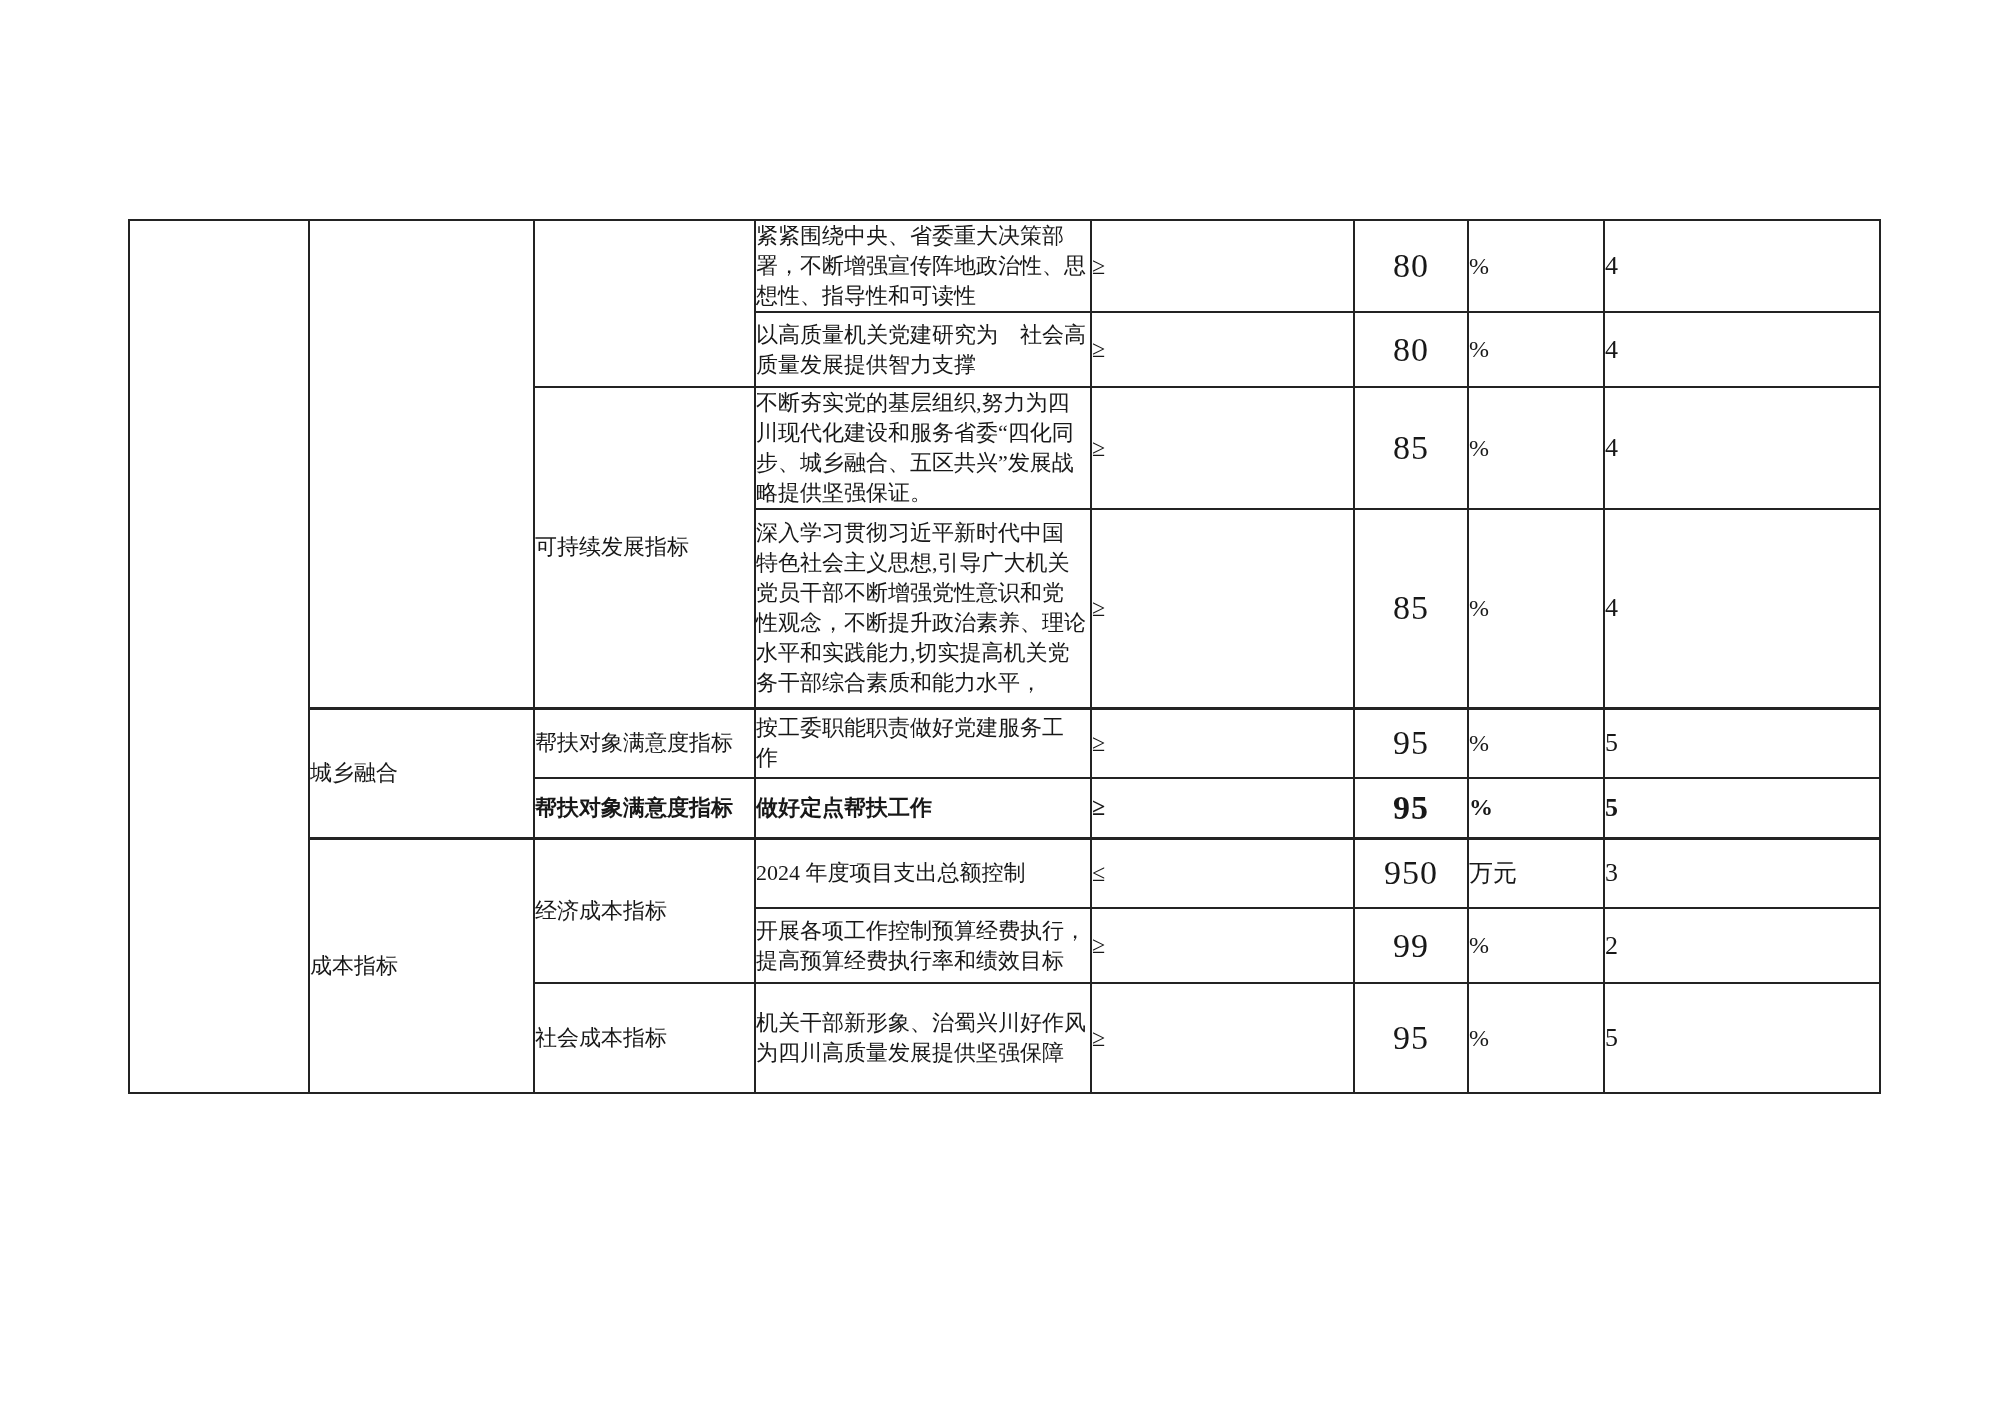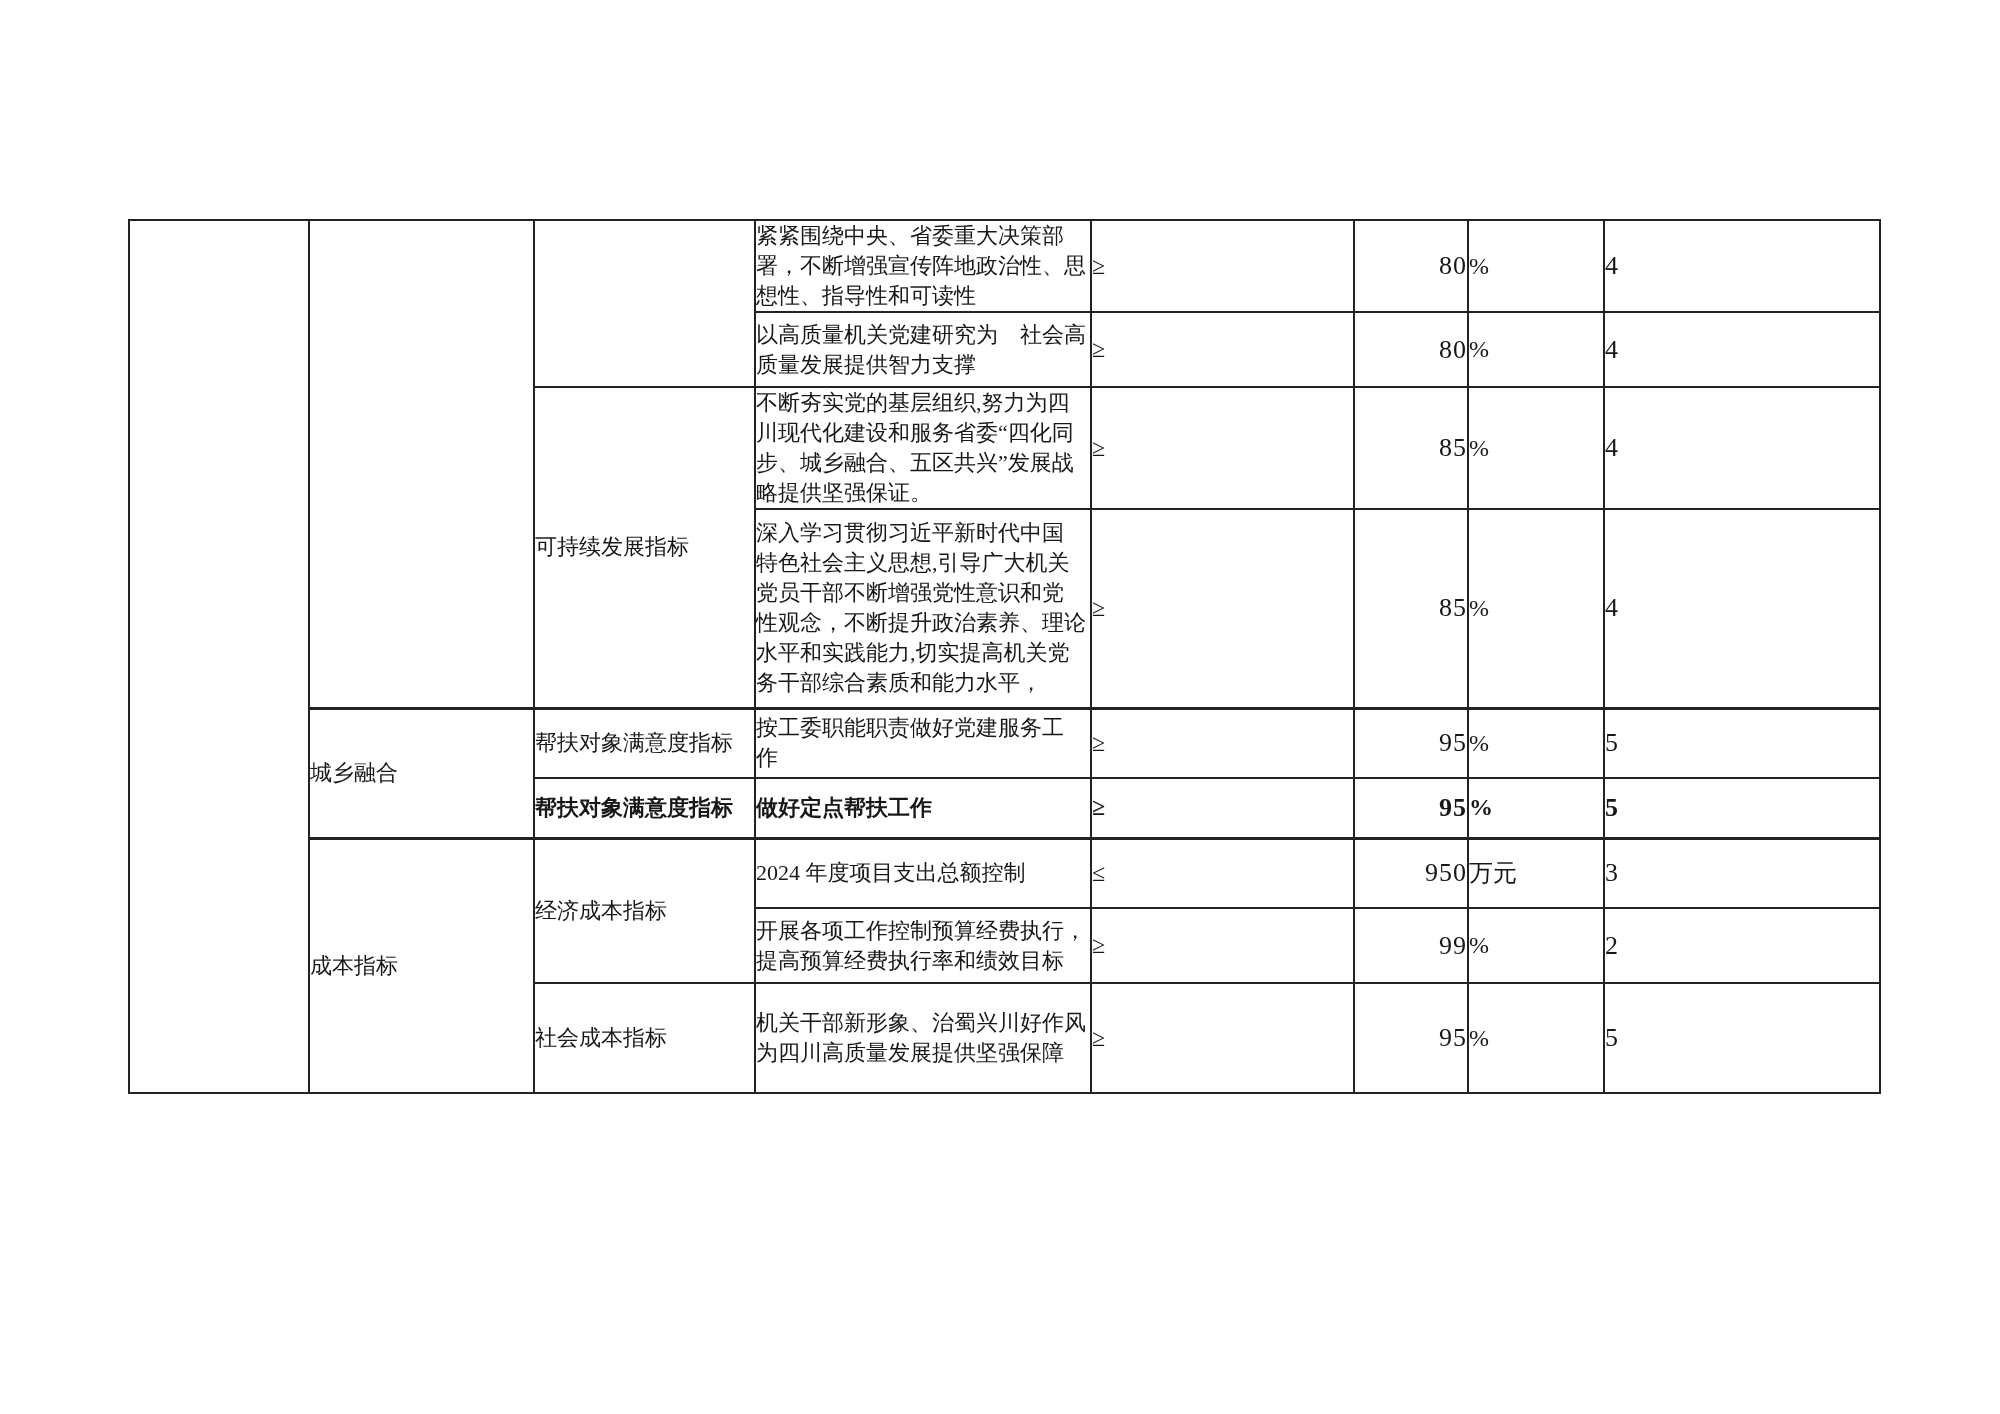--- a/index.html
+++ b/index.html
@@ -44,24 +44,24 @@
     white-space: pre;
     padding-left: 8px;
     text-align: left;
   }
   td.op {
     font-size: 24px;
     padding-left: 11px;
     text-align: left;
   }
   td.val {
-    font-size: 26px;
+    font-size: 34px;
     padding-left: 14px;
     letter-spacing: 1px;
-    text-align: right;
+    text-align: center;
   }
   td.unit {
     font-size: 24px;
     padding-left: 14px;
     text-align: left;
   }
   td.score {
     font-size: 26px;
     padding-left: 15px;
     text-align: left;

